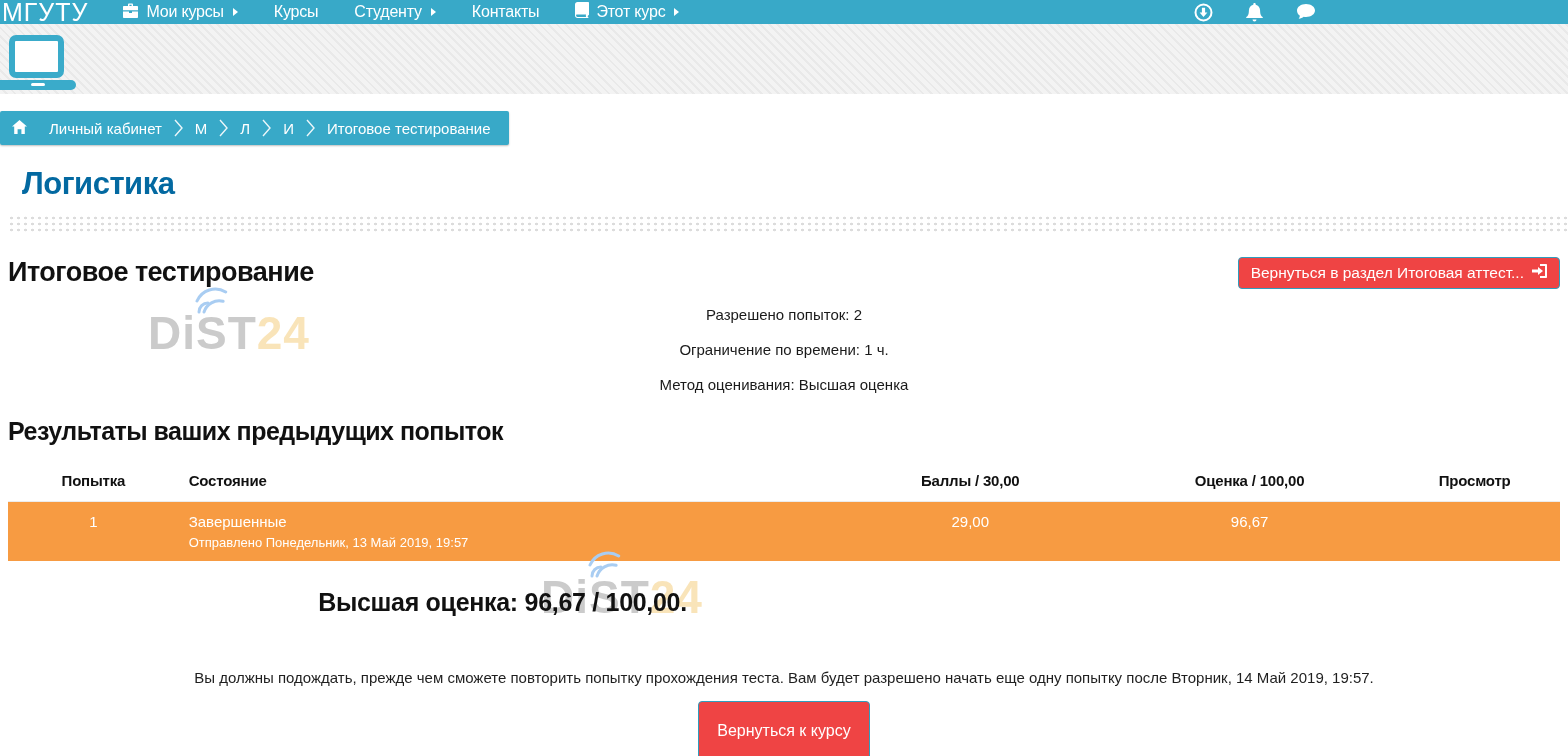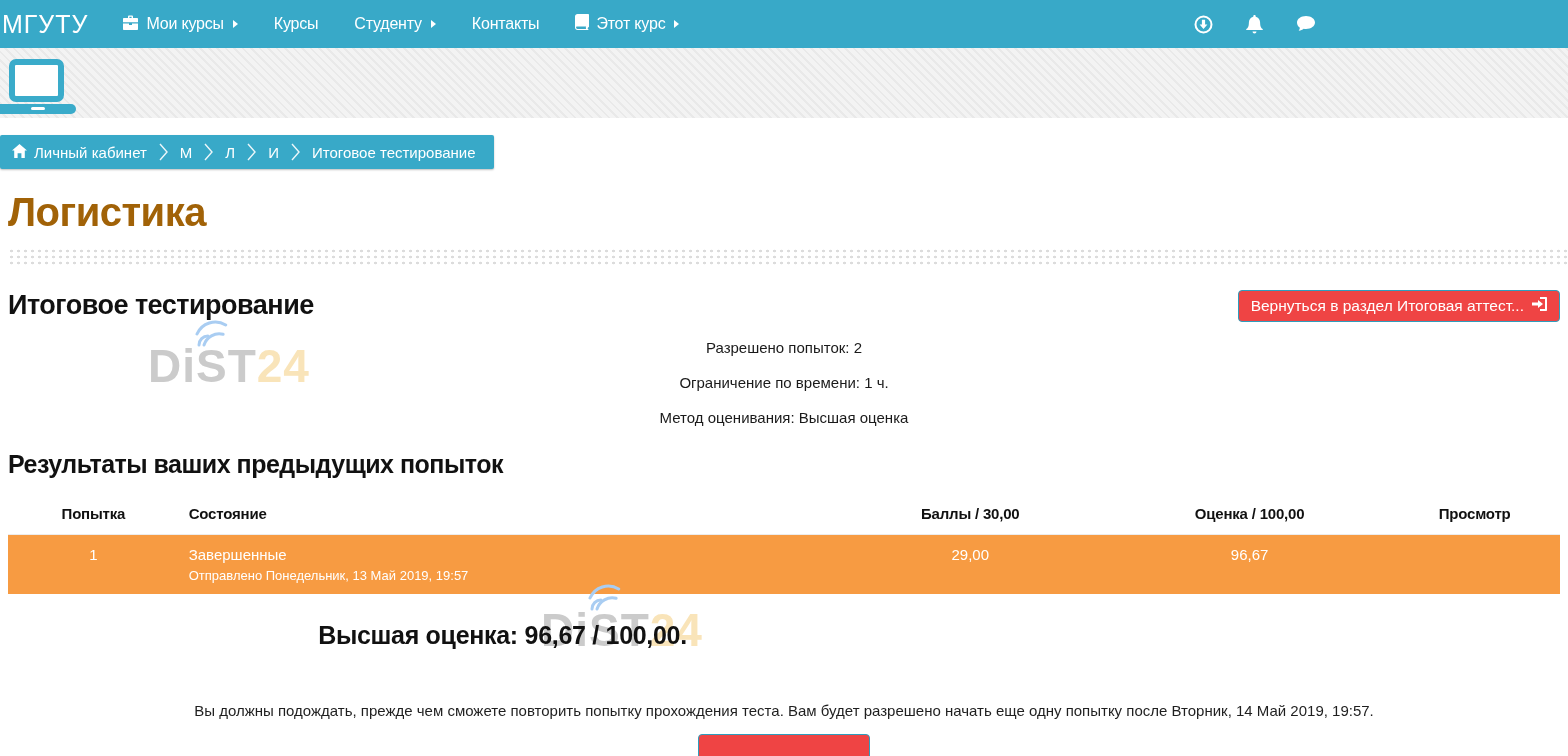--- a/index.html
+++ b/index.html
@@ -6,21 +6,21 @@
   html,body { margin:0; padding:0; }
   body {
     width:1568px; height:756px; overflow:hidden;
     background:#ffffff;
     font-family:"Liberation Sans", sans-serif;
     color:#1a1a1a;
   }
 
   
   .navbar {
-    height:48px; background:#38a9c8; display:flex; align-items:center;
+    height:24px; background:#38a9c8; display:flex; align-items:center;
     color:#fff; white-space:nowrap;
   }
   .navbar .logo {
     font-size:25px; padding:0 16px 0 2px; letter-spacing:1px; cursor:pointer;
   }
   .nav-item {
     display:flex; align-items:center; gap:7px;
     font-size:16px; padding:0 18px; height:40px; cursor:pointer; letter-spacing:-0.2px;
   }
   .caret {
@@ -51,26 +51,26 @@
   }
 
   
   .breadcrumb-wrap { margin-top:17px; }
   .breadcrumb {
     display:inline-flex; align-items:center; gap:12px;
     background:#38a9c8; color:#fff; padding:8px 18px 8px 12px;
     border-radius:2px; box-shadow:0 1px 2px rgba(0,0,0,.25);
     font-size:15px;
   }
-  .crumb { cursor:pointer; display:flex; align-items:center; gap:7px; }
+  .crumb { cursor:pointer; display:flex; align-items:center; gap:22px; }
   .crumb-sep { display:flex; align-items:center; opacity:.9; }
 
   
   h1.course-title {
-    font-size:40px; font-weight:bold; margin:21px 0 13px 8px; letter-spacing:-0.5px; color:#a16207;
+    font-size:31px; font-weight:bold; margin:21px 0 13px 22px; letter-spacing:-0.5px; color:#0369a1;
   }
   .dotted-divider {
     height:17px; margin-left:8px;
     background-image:radial-gradient(#dcdcdc 1.6px, transparent 1.8px);
     background-size:7px 6px;
   }
   .section-header {
     display:flex; justify-content:space-between; align-items:flex-start;
     margin:25px 8px 0 8px;
   }

